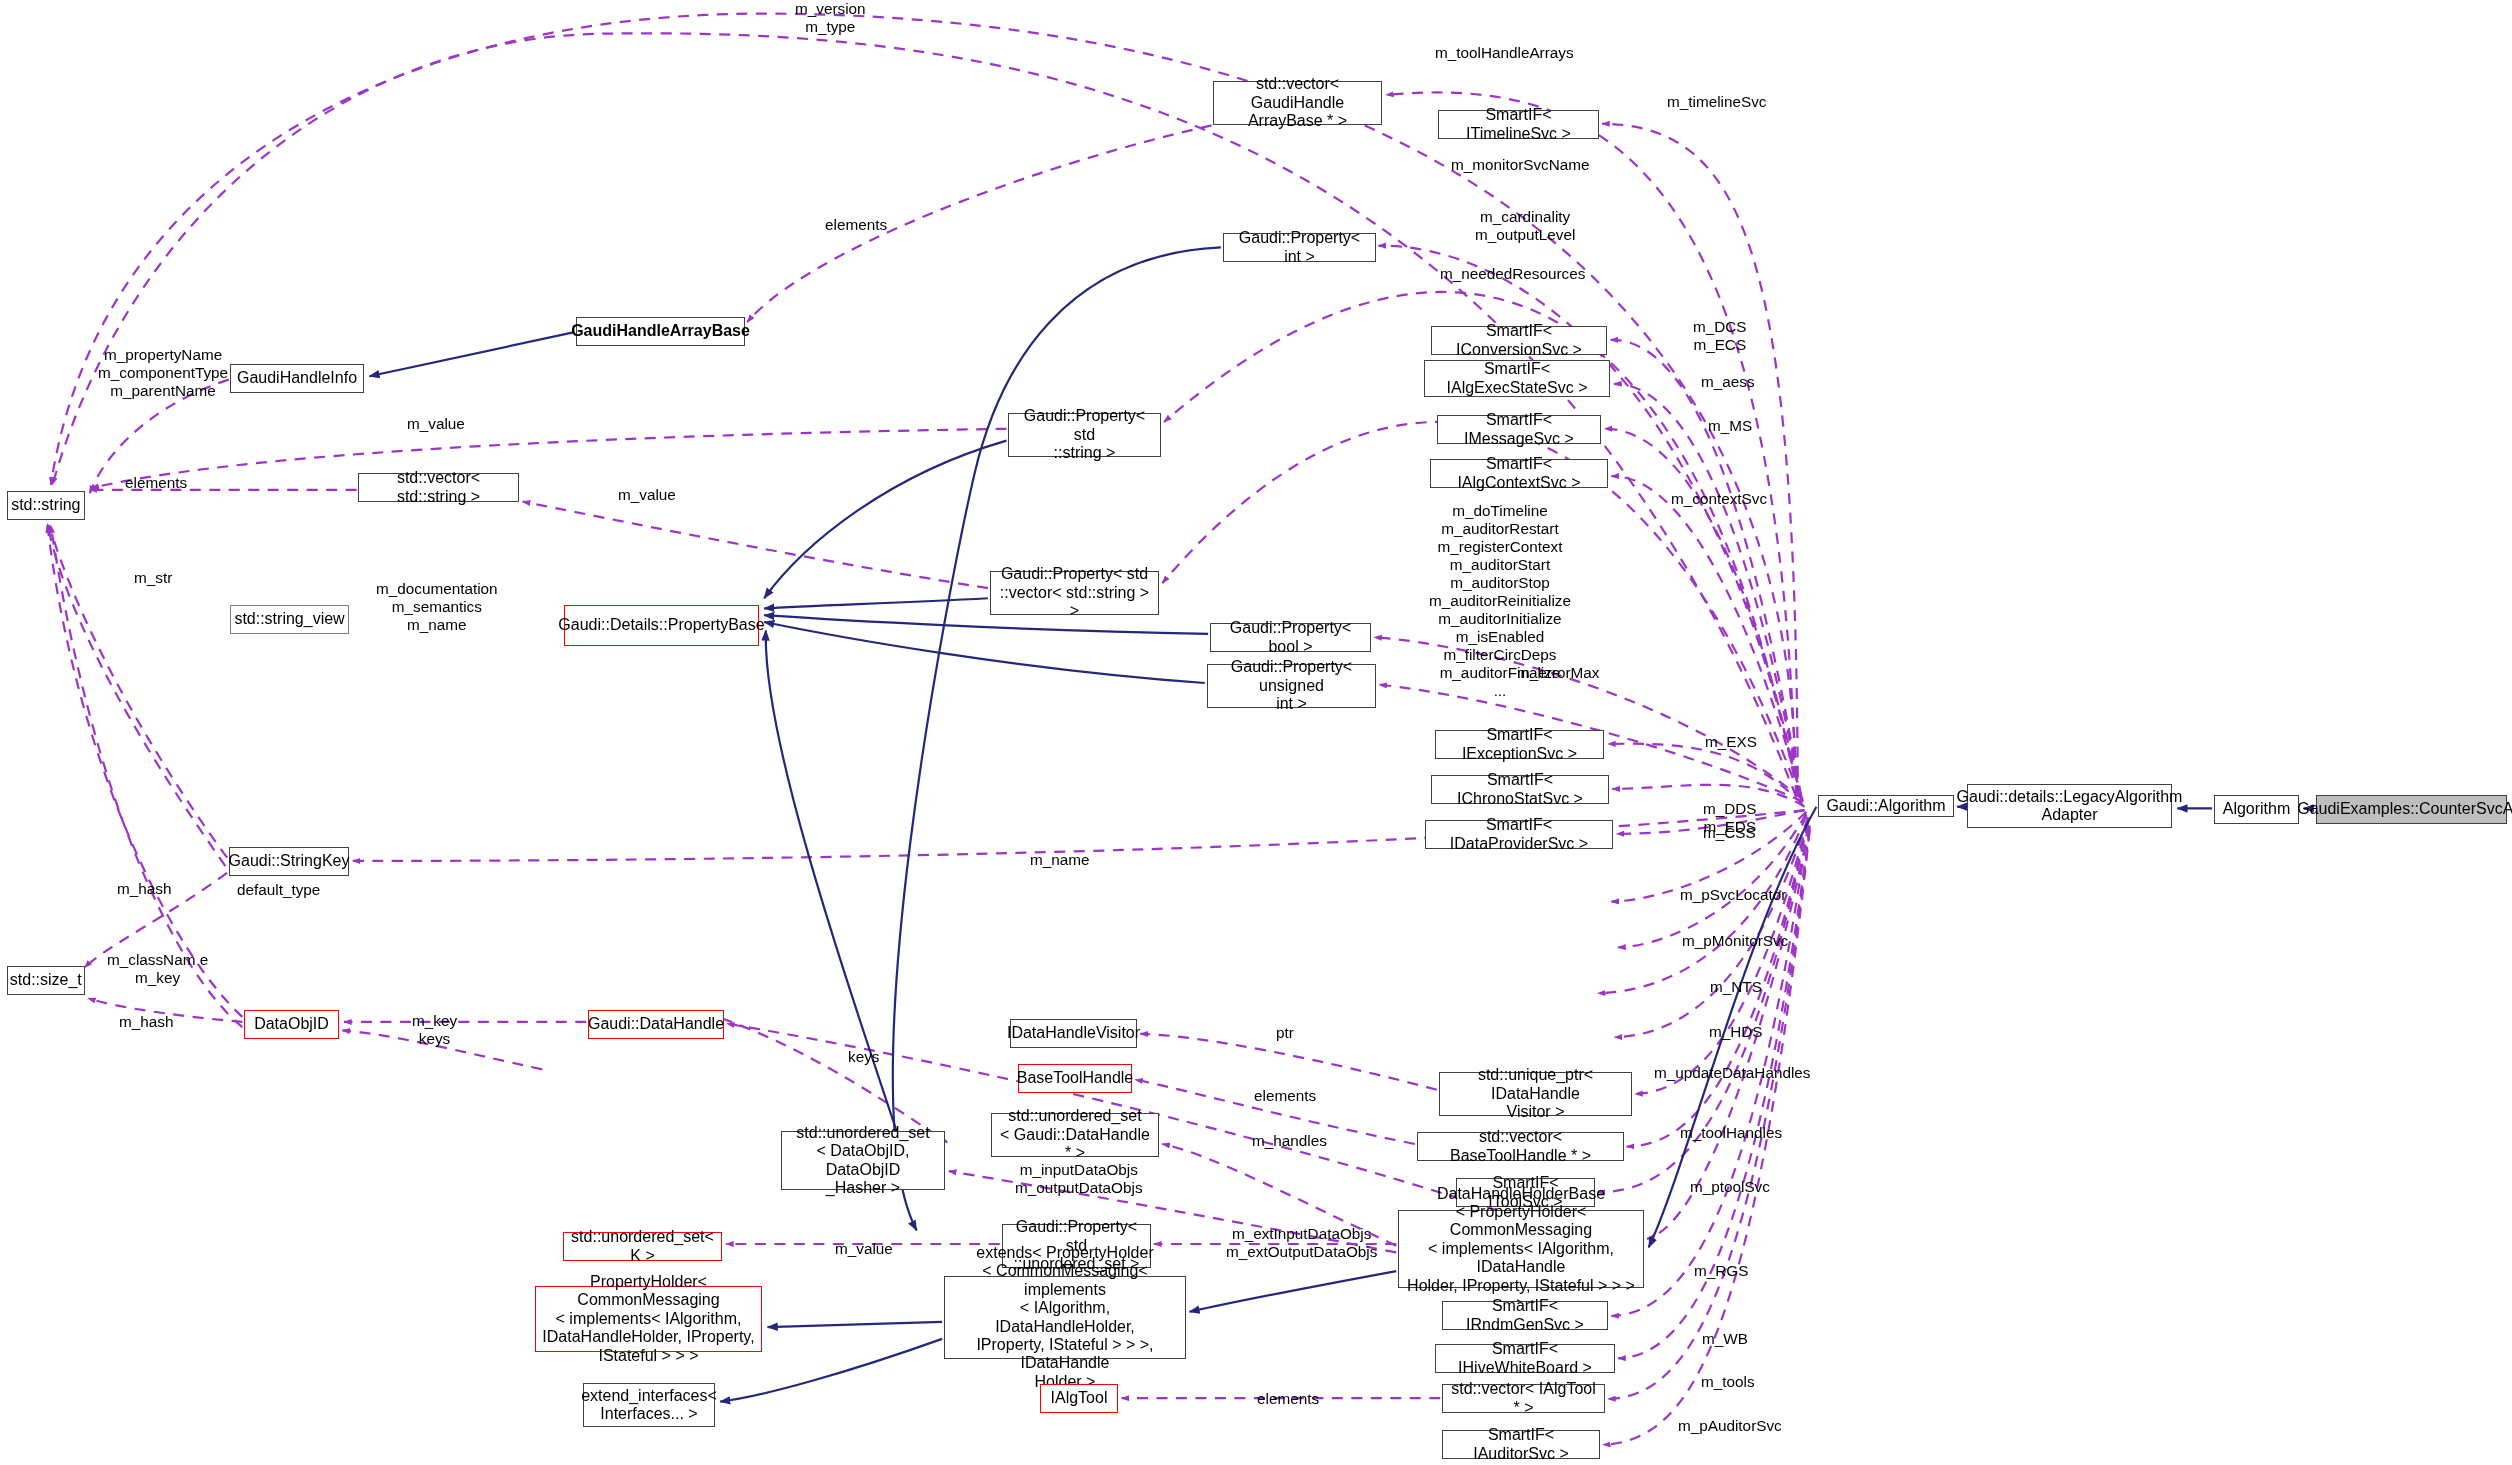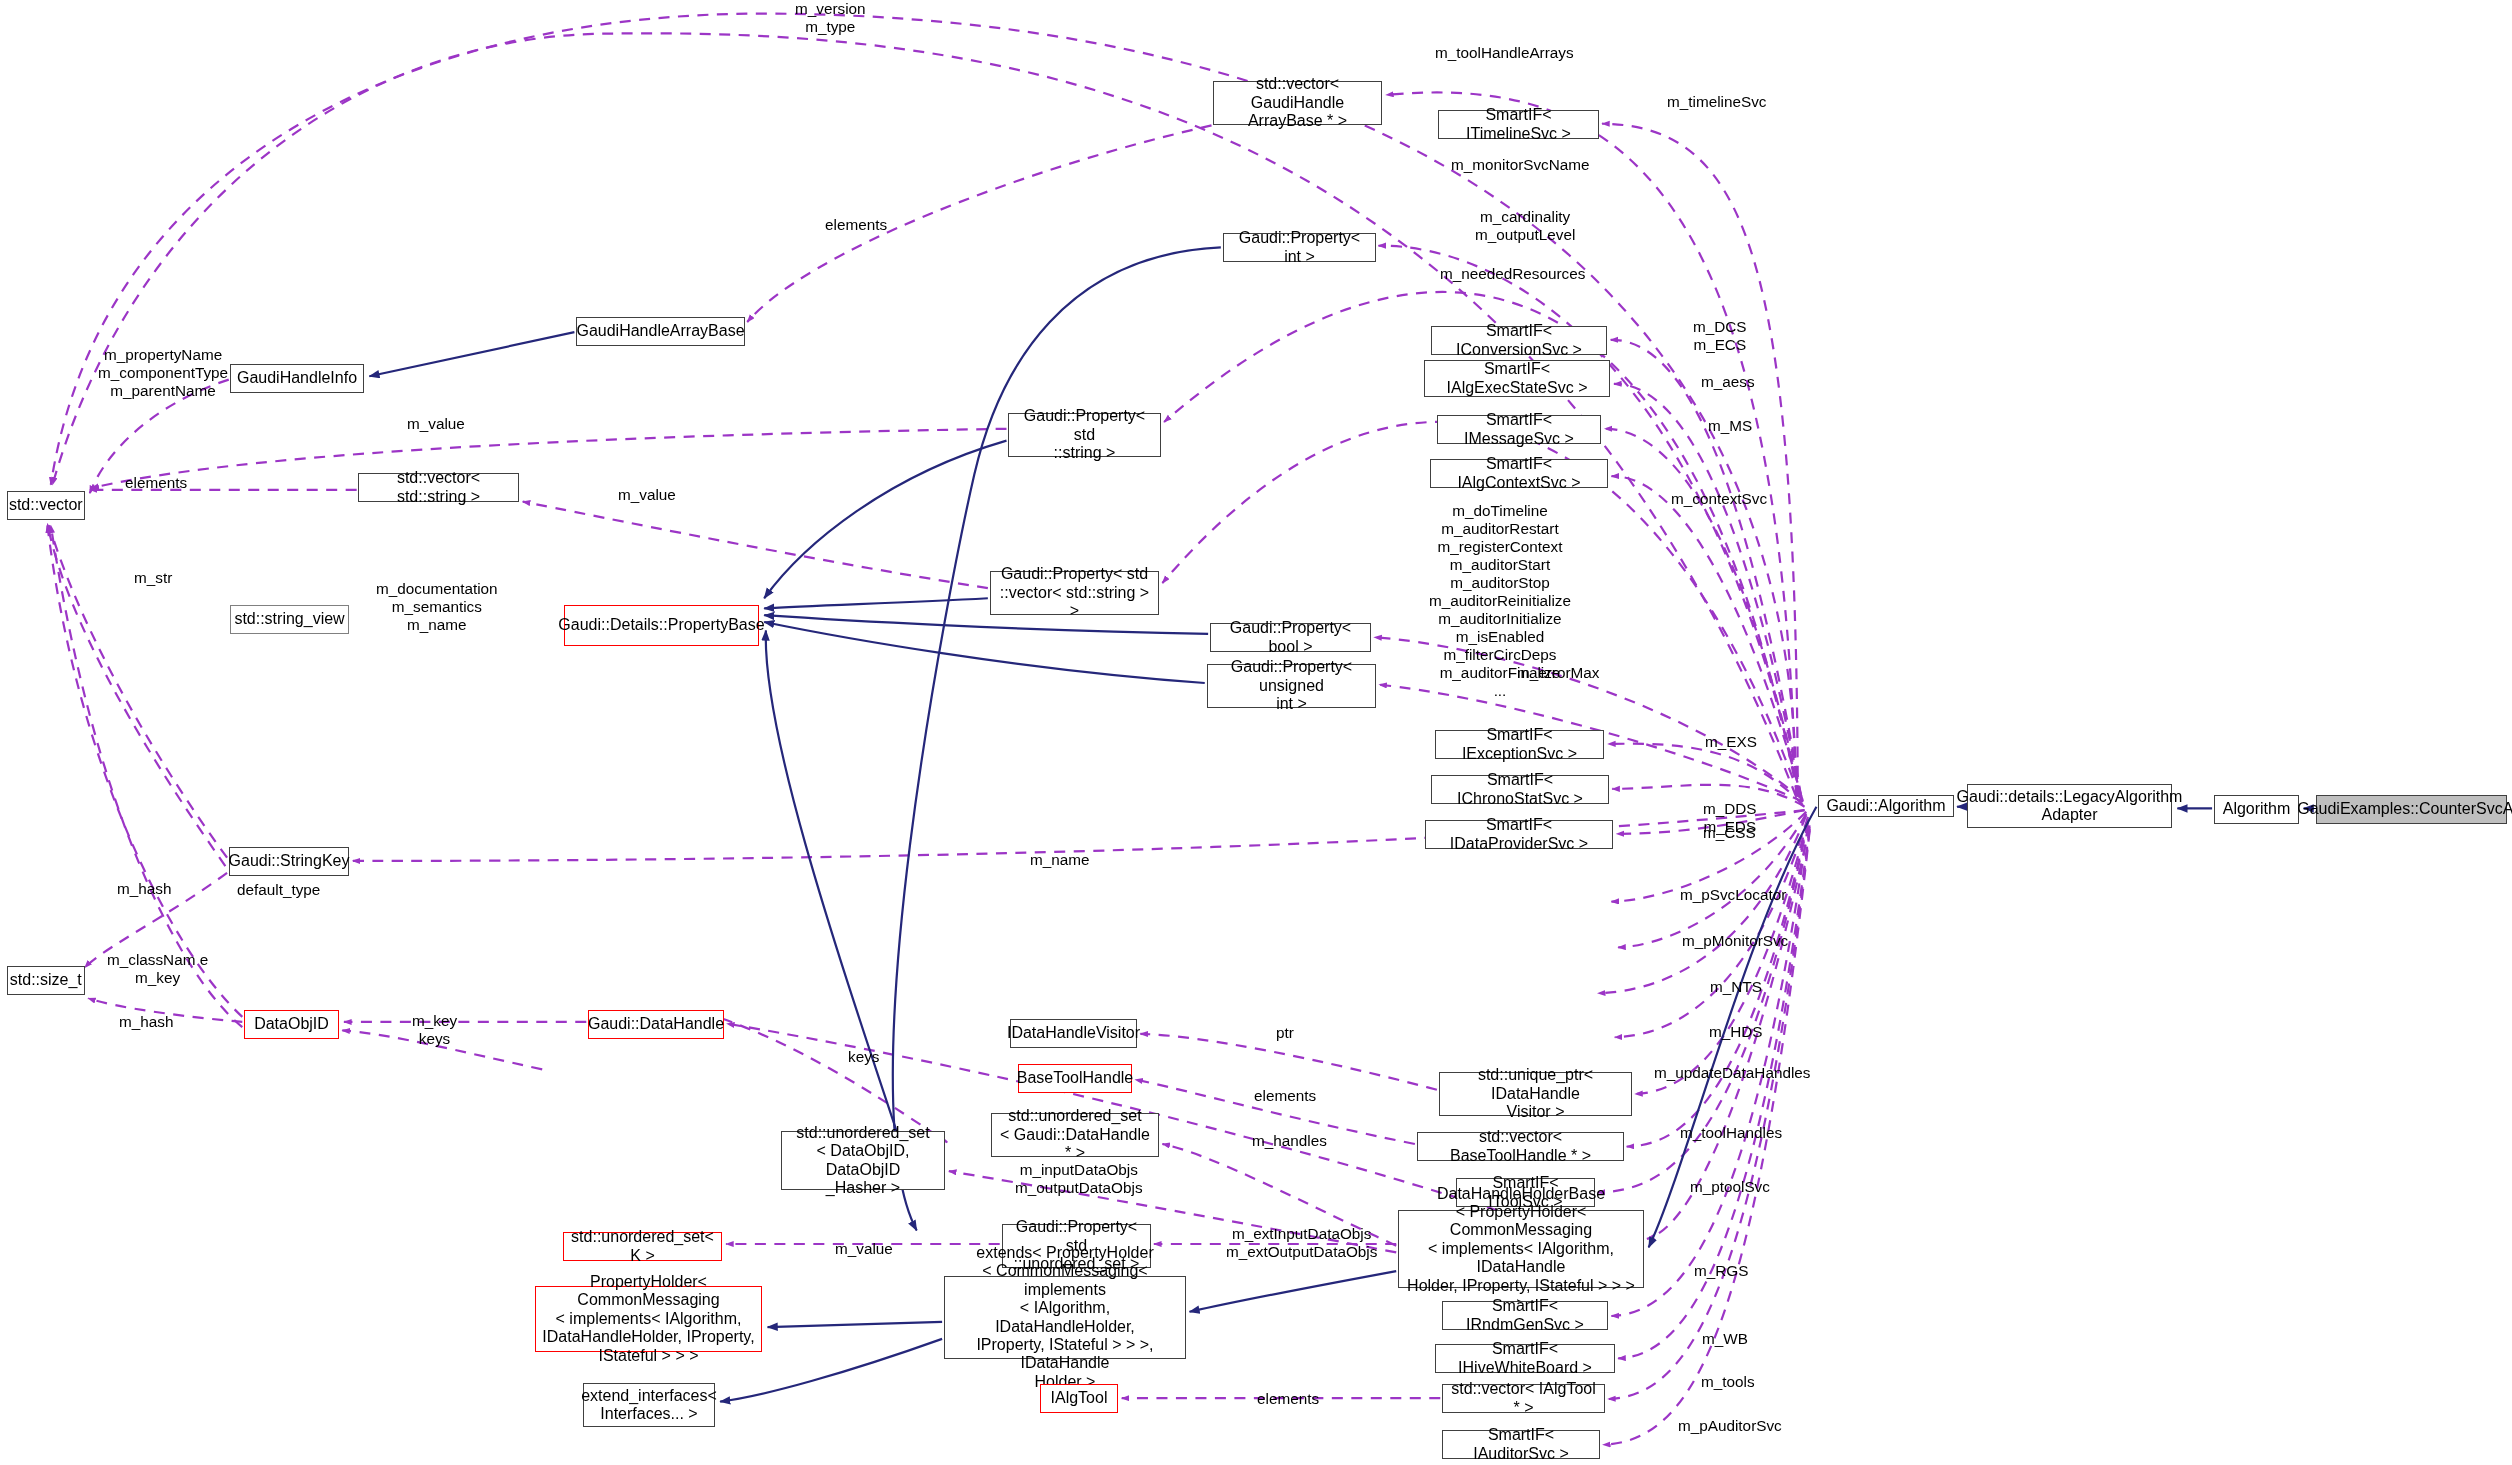--- a/index.html
+++ b/index.html
@@ -171,23 +171,23 @@
 
       <path d="M1112,1580 C1000,1620 900,1648 850,1654"></path>
 
       <path d="M1648,1500 C1540,1520 1440,1540 1404,1548"></path>
 
       <path d="M2144,952 C2060,1100 1990,1380 1946,1472"></path>
     </g>
   </svg>
 
   <div id="nodes-layer">
-      <div class="node" style="left: 6.8px; top: 491px; width: 78px; height: 29px;">std::vector</div>
+      <div class="node" style="left: 6.8px; top: 491px; width: 78px; height: 29px;">std::string</div>
       <div class="node" style="left: 230px; top: 364px; width: 134px; height: 29px;">GaudiHandleInfo</div>
-      <div class="node" style="left: 576px; top: 317px; width: 169px; height: 29px;">GaudiHandleArrayBase</div>
+      <div class="node" style="left: 576px; top: 317px; width: 169px; height: 29px; font-weight: bold;">GaudiHandleArrayBase</div>
       <div class="node" style="left: 358px; top: 473px; width: 161px; height: 29px;">std::vector&lt; std::string &gt;</div>
       <div class="node thin" style="left: 230px; top: 605px; width: 119px; height: 29px;">std::string_view</div>
       <div class="node red" style="left: 564px; top: 605px; width: 195px; height: 41px;">Gaudi::Details::PropertyBase</div>
       <div class="node" style="left: 1213px; top: 81px; width: 169px; height: 44px;">std::vector&lt; GaudiHandle
 ArrayBase * &gt;</div>
       <div class="node" style="left: 1438px; top: 110px; width: 161px; height: 29px;">SmartIF&lt; ITimelineSvc &gt;</div>
       <div class="node" style="left: 1223px; top: 233px; width: 153px; height: 29px;">Gaudi::Property&lt; int &gt;</div>
       <div class="node" style="left: 1008px; top: 413px; width: 153px; height: 44px;">Gaudi::Property&lt; std
 ::string &gt;</div>
       <div class="node" style="left: 990px; top: 571px; width: 169px; height: 44px;">Gaudi::Property&lt; std

